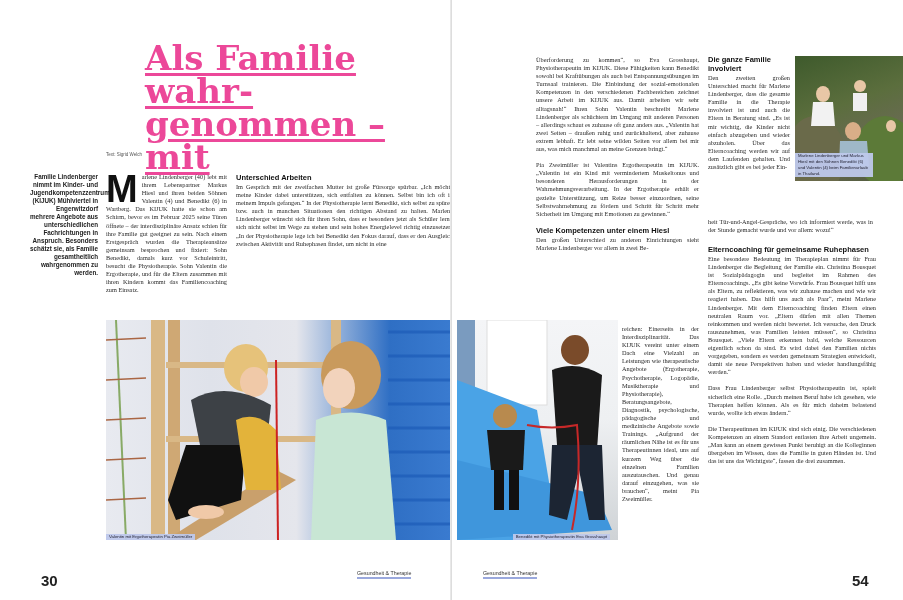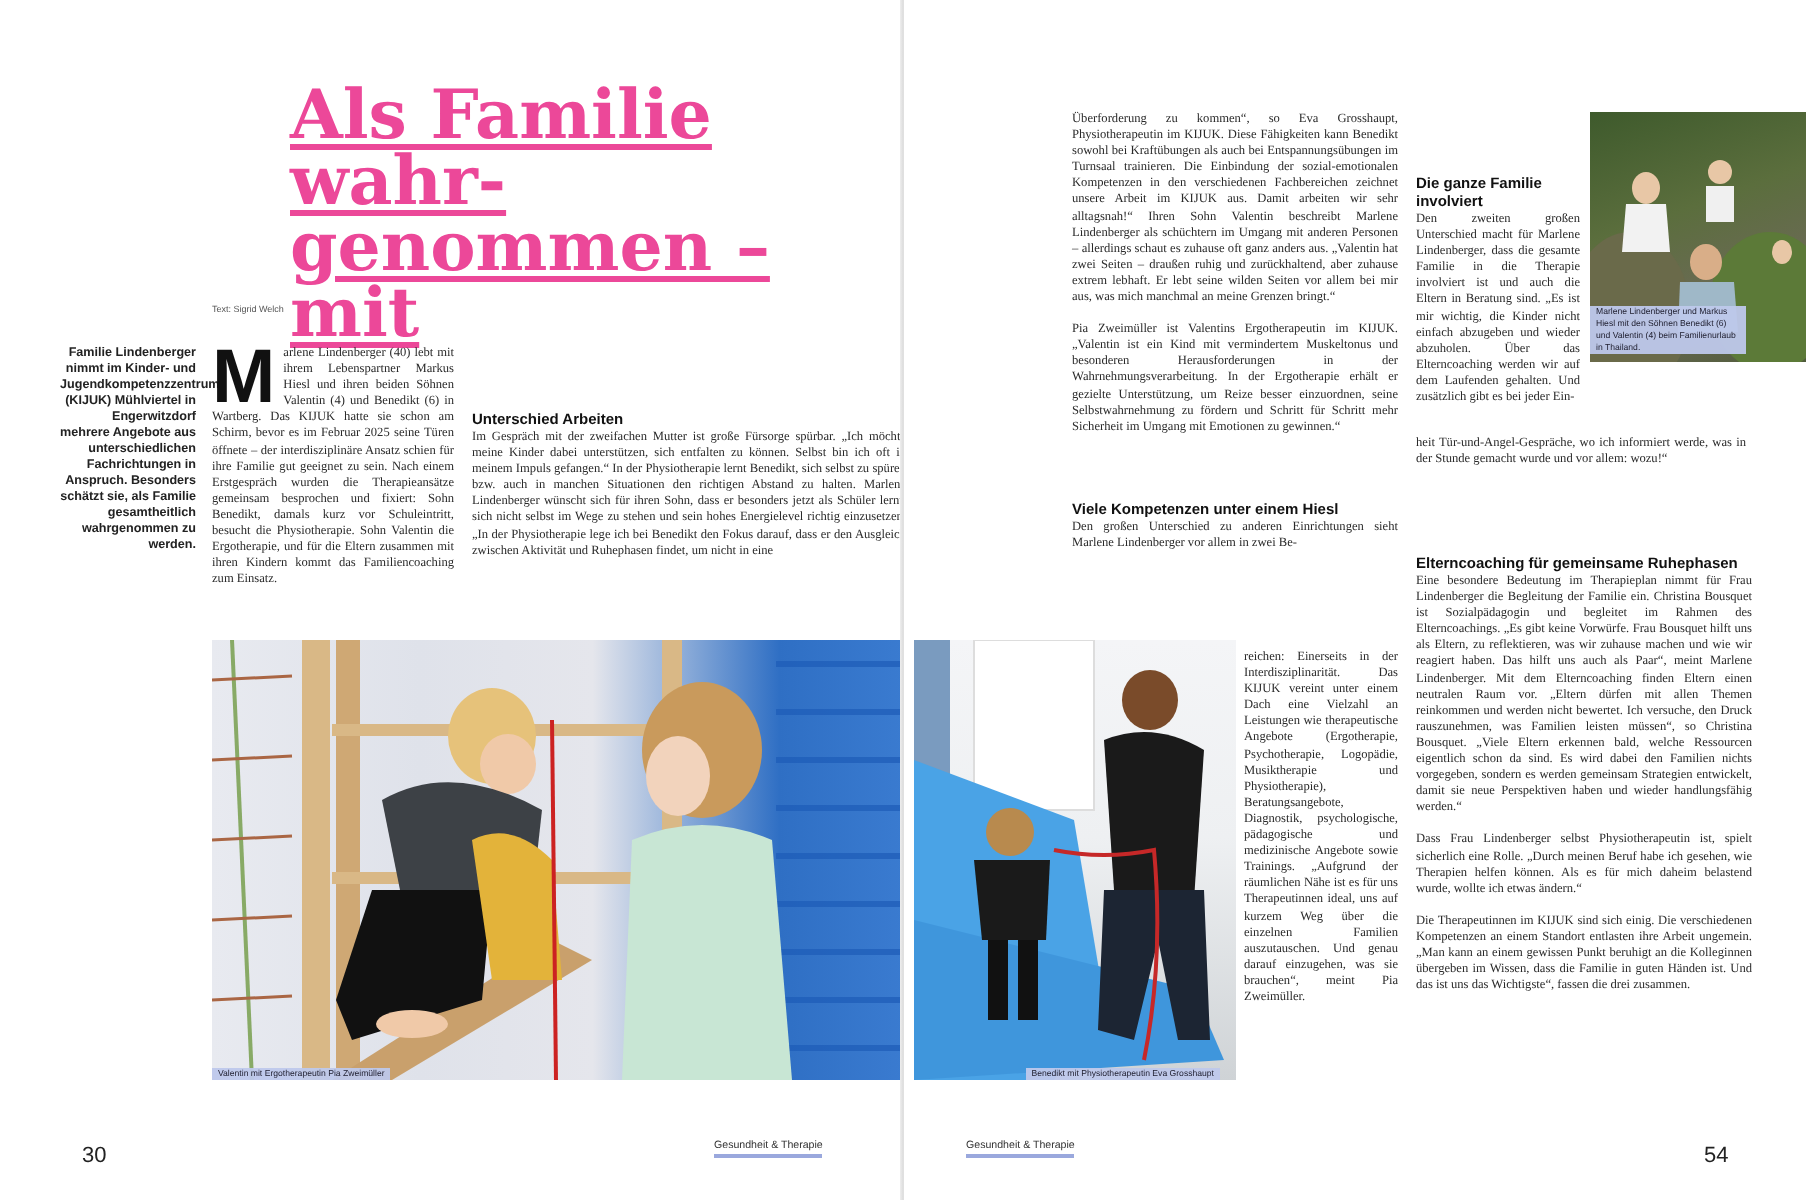--- a/index.html
+++ b/index.html
@@ -11,28 +11,28 @@
   .spine { position: absolute; left: 450px; top: 0; width: 3px; height: 600px; background: linear-gradient(to right, #eee, #ddd, #eee); }
 
   .title { position: absolute; left: 106px; top: 42px; width: 270px; font-family: "DejaVu Serif", serif; font-weight: bold; font-size: 34px; line-height: 33px; color: #ec4899; margin-left: 39px; }
   .title span { display: block; text-decoration: underline; text-decoration-thickness: 3px; text-underline-offset: 3px; }
   .byline { position: absolute; left: 106px; top: 152px; font-family: "Liberation Sans", sans-serif; font-size: 4.5px; color: #555; }
 
   .lead { position: absolute; left: 30px; top: 173px; width: 68px; font-family: "Liberation Sans", sans-serif; font-weight: bold; font-size: 6.3px; line-height: 8px; text-align: right; color: #222; }
 
   .col { position: absolute; font-size: 6.3px; line-height: 8.1px; text-align: justify; color: #2a2a2a; }
   .col p { margin-bottom: 8px; }
-  .h2 { font-family: "Liberation Sans", sans-serif; font-weight: bold; font-size: 7.5px; line-height: 9px; color: #111; margin-bottom: 1px; text-align: left; margin-top: 32px; }
+  .h2 { font-family: "Liberation Sans", sans-serif; font-weight: bold; font-size: 7.5px; line-height: 9px; color: #111; margin-bottom: 1px; text-align: left; }
 
   .dropcap { float: left; font-family: "Liberation Sans", sans-serif; font-weight: bold; font-size: 38px; line-height: 30px; margin: 1px 4px 0 0; color: #111; }
 
   .photo { position: absolute; overflow: hidden; }
   .caption { position: absolute; font-family: "Liberation Sans", sans-serif; font-size: 4.3px; line-height: 6px; color: #223; background: rgba(190,200,235,0.95); padding: 0 3px; }
 
-  .page-num { position: absolute; top: 572px; font-family: "Liberation Sans", sans-serif; font-weight: normal; font-size: 11px; color: #222; }
+  .page-num { position: absolute; top: 572px; font-family: "Liberation Sans", sans-serif; font-weight: bold; font-size: 15px; color: #222; }
   .section-tag { position: absolute; top: 570px; font-family: "Liberation Sans", sans-serif; font-size: 5.3px; color: #333; border-bottom: 2px solid #9aa8dd; padding-bottom: 1px; }
 </style>
 </head>
 <body>
 
 <div class="page page-left">
   <h1 class="title">
     <span>Als Familie wahr-</span>
     <span>genommen – mit</span>
   </h1>

